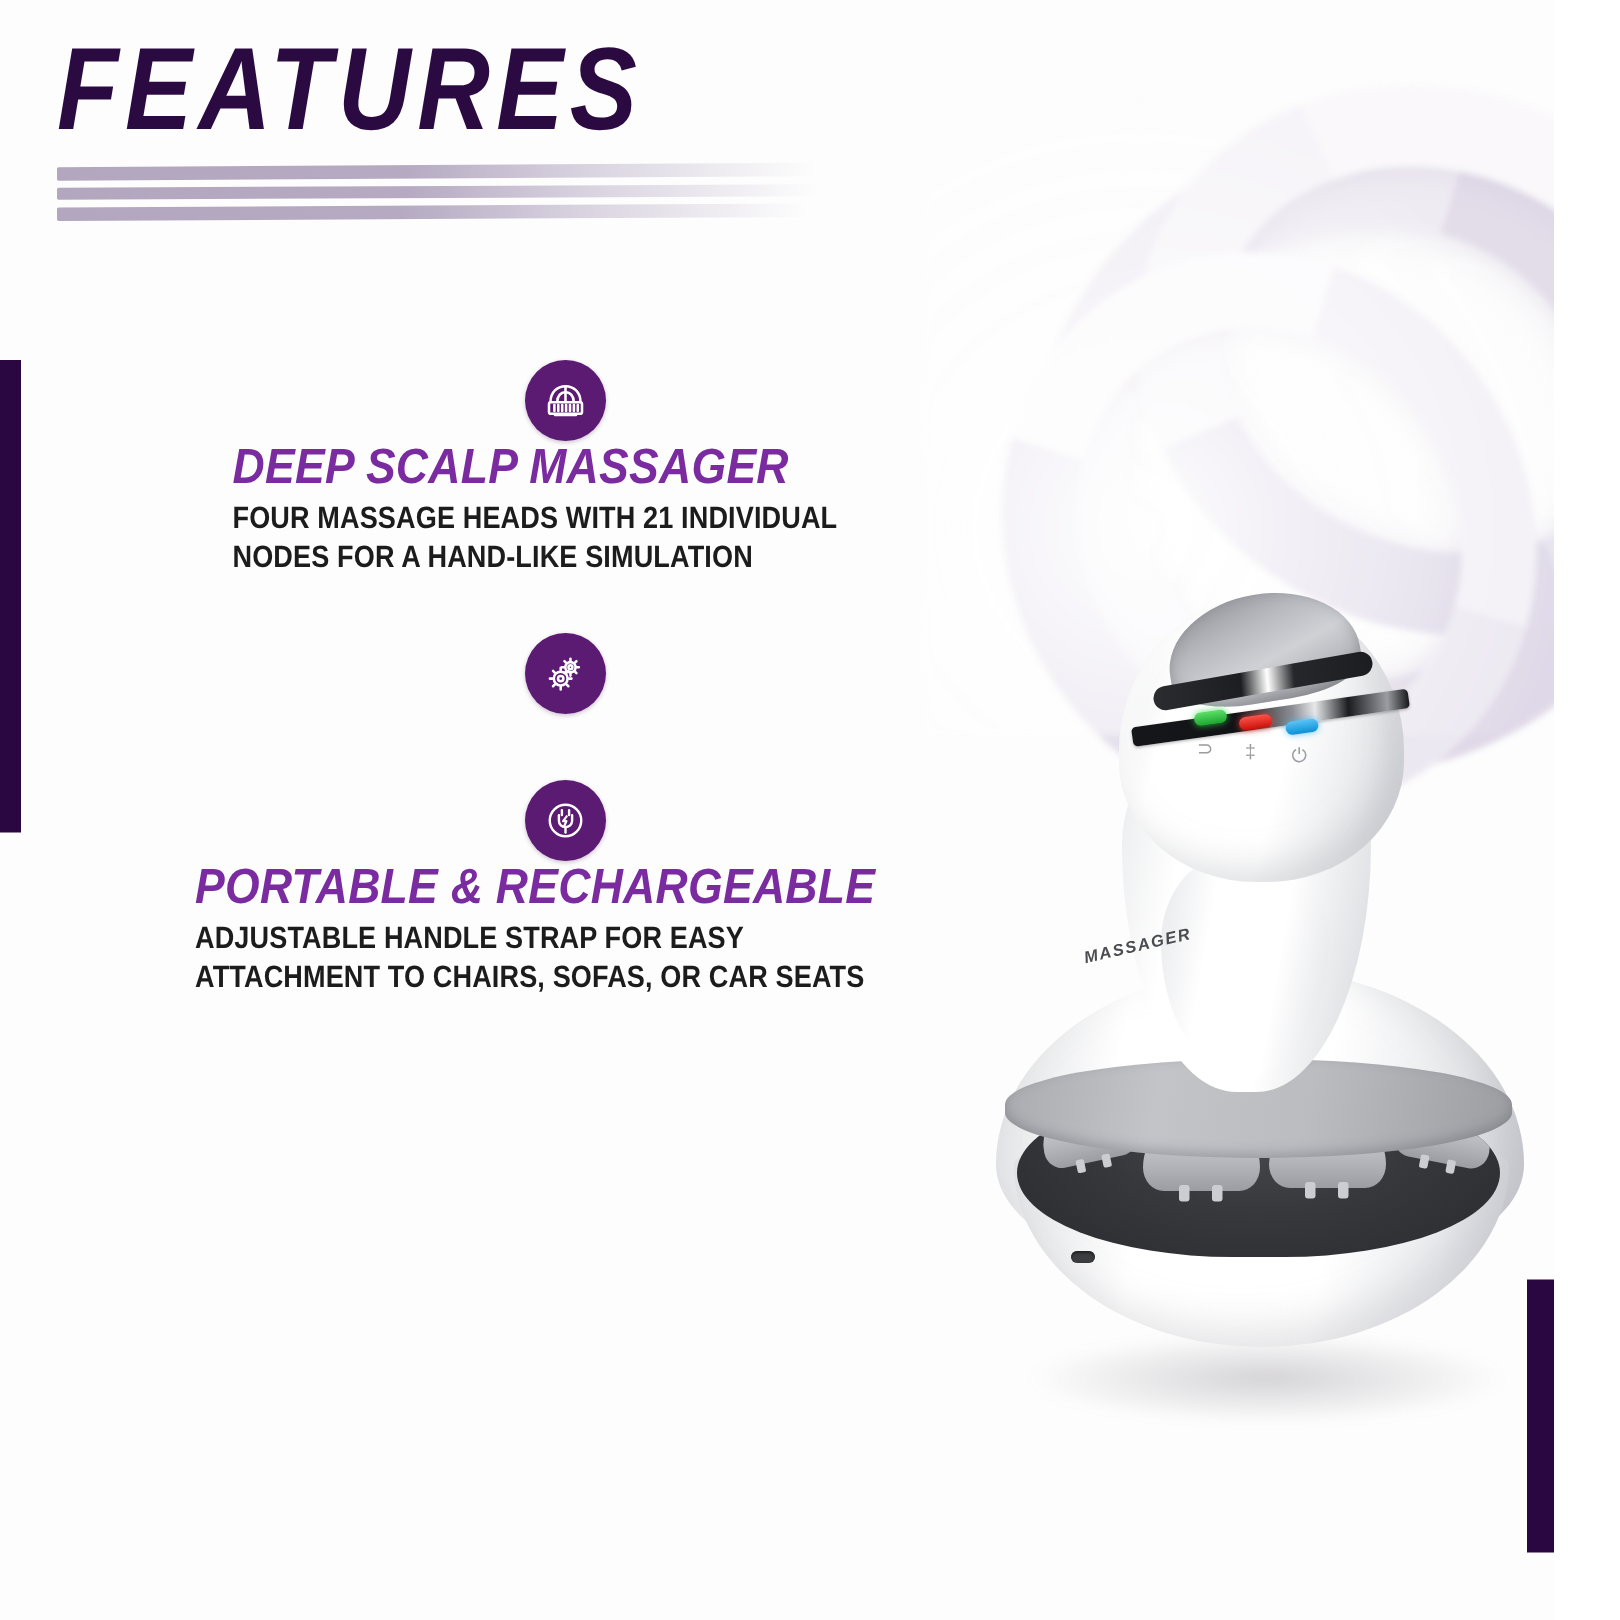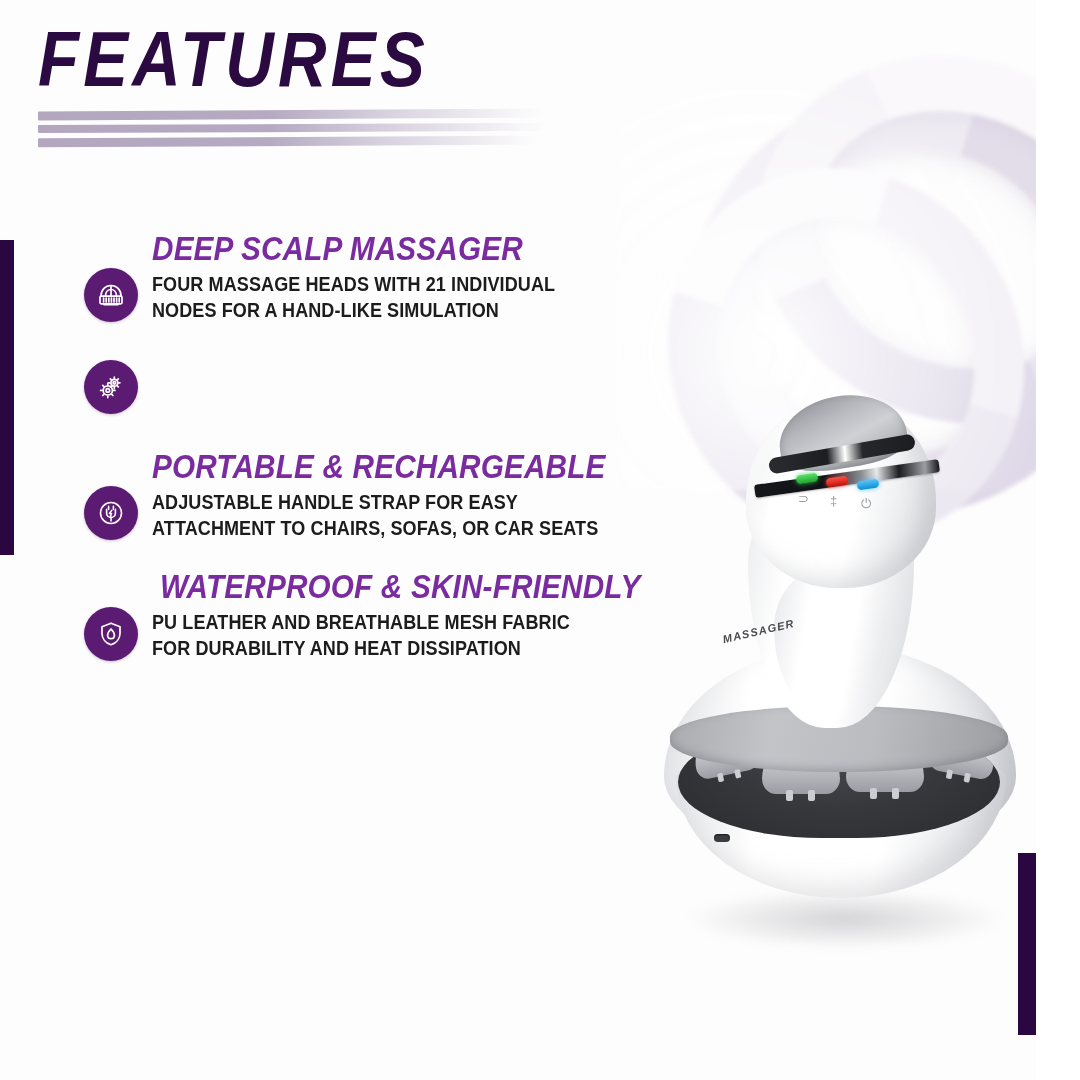--- a/index.html
+++ b/index.html
@@ -48,21 +48,21 @@
   }
   .rules{position:relative;margin-top:14px;height:36px;width:520px;}
   .rule{position:absolute;left:0;height:9px;border-radius:1px;
     background:linear-gradient(90deg,#b2a7bf 0%,#b5aac2 46%,#d9d3e0 70%,rgba(255,255,255,0) 100%);}
   .rule.r1{top:0;width:505px;transform:rotate(-0.35deg);}
   .rule.r2{top:14px;width:508px;height:8px;transform:rotate(-0.25deg);}
   .rule.r3{top:27px;width:500px;transform:rotate(-0.30deg);}
 
   
   .features{position:absolute;left:84px;top:232px;width:600px;}
-  .feature{position:relative;display:flex;align-items:flex-end;margin-bottom:26px;}
+  .feature{position:relative;display:flex;align-items:center;margin-bottom:26px;flex-direction:column;}
   .ficon{flex:0 0 auto;width:54px;height:54px;border-radius:50%;
     background:#5c1b73;display:flex;align-items:center;justify-content:center;
     margin-top:8px;margin-right:14px;
     box-shadow:0 1px 3px rgba(60,20,80,.25);}
   .ficon svg{display:block;}
   .ftext{flex:1 1 auto;padding-top:0;}
   .fhead{
     font-size:33px;line-height:1.06;font-weight:700;font-style:italic;
     color:#7b2ba0;letter-spacing:.2px;margin:0 0 4px 0;
     transform:scaleX(.9);transform-origin:left center;white-space:nowrap;
@@ -228,35 +228,20 @@
       </div>
       <div class="ftext">
         <p class="fhead">PORTABLE &amp; RECHARGEABLE</p>
         <p class="fbody">
           <span>ADJUSTABLE HANDLE STRAP FOR EASY</span>
           <span>ATTACHMENT TO CHAIRS, SOFAS, OR CAR SEATS</span>
         </p>
       </div>
     </div>
 
-    <div class="feature f4">
-      <div class="ficon">
-        <svg width="32" height="32" viewBox="0 0 32 32" fill="none" stroke="#ffffff" stroke-width="1.7" stroke-linecap="round" stroke-linejoin="round">
-          <path d="M16 5.2 L25 8.8 L25 15.4 C25 20.6 21.3 25 16 26.8 C10.7 25 7 20.6 7 15.4 L7 8.8 Z"></path>
-          <path d="M16 11 C16 11 12.6 14.6 12.6 17.2 C12.6 19.1 14.1 20.6 16 20.6 C17.9 20.6 19.4 19.1 19.4 17.2 C19.4 14.6 16 11 16 11 Z"></path>
-        </svg>
-      </div>
-      <div class="ftext">
-        <p class="fhead">WATERPROOF &amp; SKIN-FRIENDLY</p>
-        <p class="fbody">
-          <span>PU LEATHER AND BREATHABLE MESH FABRIC</span>
-          <span>FOR DURABILITY AND HEAT DISSIPATION</span>
-        </p>
-      </div>
-    </div>
 
   </div>
 
   <div class="product">
     <div class="prod-shadow"></div>
     <div class="bulb"></div>
     <div class="base"></div>
     <div class="head-cavity">
       <div class="claw c1"></div>
       <div class="claw c2"></div>

